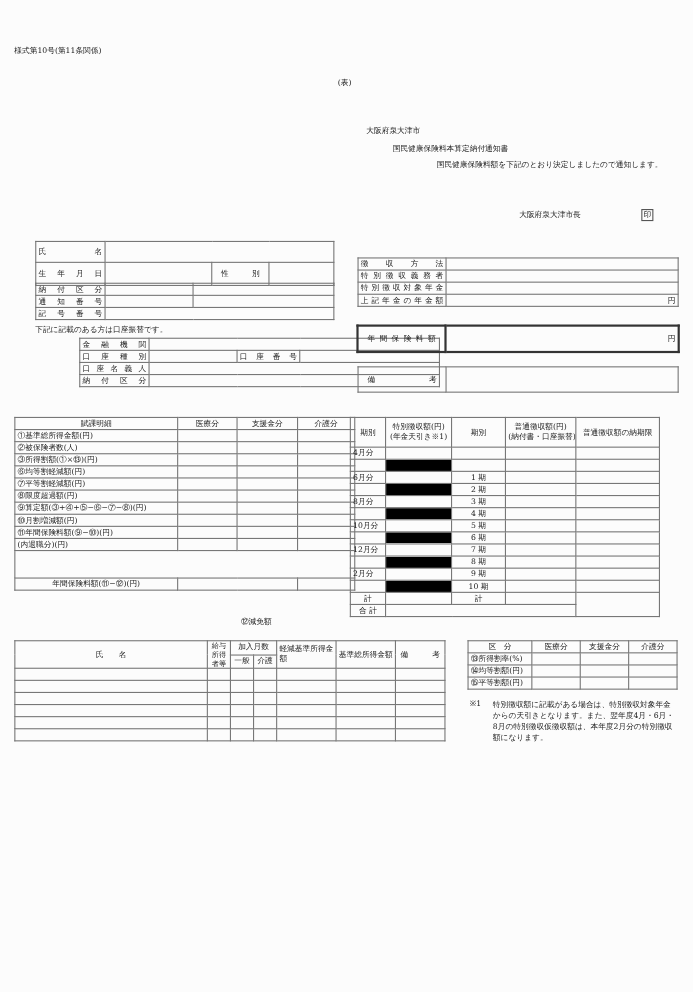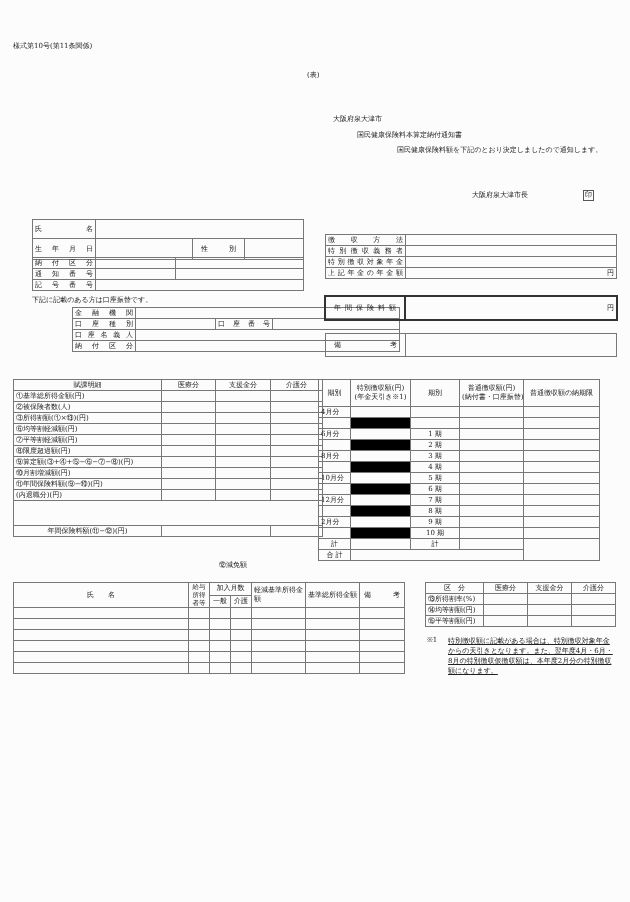--- a/index.html
+++ b/index.html
@@ -10,21 +10,21 @@
   .abs { position:absolute; }
   .txt { white-space:nowrap; font-size:7px; line-height:9px; }
   table { border-collapse:collapse; position:absolute; table-layout:fixed; }
   td { border:1px solid #777; padding:0 2px; font-size:7px; line-height:9px; height:10px; white-space:nowrap; overflow:hidden; vertical-align:middle; }
   .lab { text-align:justify; text-align-last:justify; }
   .yen { text-align:right; }
   .ctr { text-align:center; }
   .blk { background:#000; }
   .thick { border:2px solid #333; }
   .stamp { border:1px solid #555; width:9px; height:9px; font-size:7px; line-height:9px; text-align:center; }
-  .note { font-size:7px; line-height:10px; white-space:normal;text-decoration:underline; }
+  .note { font-size:7px; line-height:10px; white-space:normal; }
 </style>
 </head>
 <body>
 
 <div class="abs txt" style="left:13px;top:42px;">様式第10号(第11条関係)</div>
 <div class="abs txt" style="left:307px;top:71px;">(表)</div>
 <div class="abs txt" style="left:333px;top:115px;">大阪府泉大津市</div>
 <div class="abs txt" style="left:357px;top:131px;">国民健康保険料本算定納付通知書</div>
 <div class="abs txt" style="left:353px;top:146px;padding-left:44px;">国民健康保険料額を下記のとおり決定しましたので通知します。</div>
 <div class="abs txt" style="left:472px;top:191px;">大阪府泉大津市長</div>

